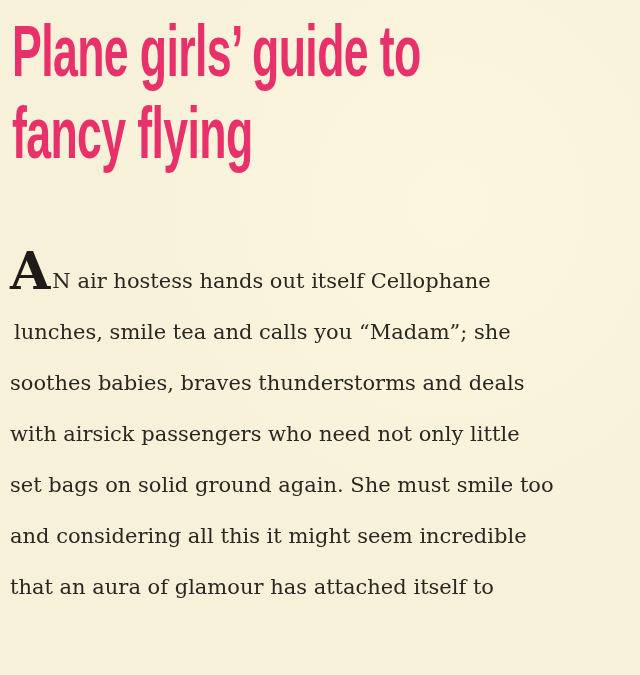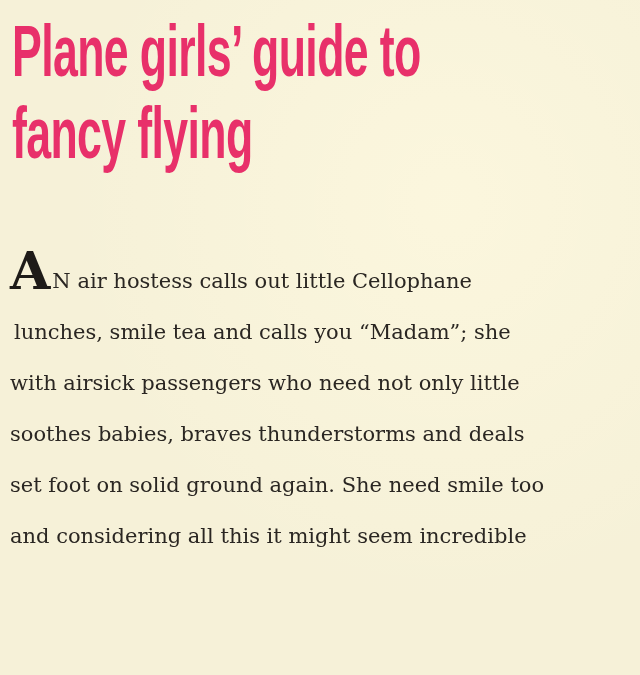--- a/index.html
+++ b/index.html
@@ -70,23 +70,24 @@
 
 <div class="page">
   <h1 class="headline">
     <span class="line">Plane girls’ guide to</span>
     <span class="line">fancy flying</span>
   </h1>
 
   <div class="article">
     <div class="para para1">
       <span class="dropcap">A</span>
-      <span class="line">N air hostess calls out little Cellophane</span>
+      <span class="line">N air hostess hands out itself Cellophane</span>
       <span class="line" style="padding-left:4px">lunches, smile tea and calls you “Madam”; she</span>
+      <span class="line">soothes babies, braves thunderstorms and deals</span>
       <span class="line">with airsick passengers who need not only little</span>
-      <span class="line">soothes babies, braves thunderstorms and deals</span>
-      <span class="line">set foot on solid ground again. She need smile too</span>
+      <span class="line">set bags on solid ground again. She must smile too</span>
       <span class="line">and considering all this it might seem incredible</span>
+      <span class="line">that an aura of glamour has attached itself to</span>
       
     </div>
 
   </div>
 </div>
 
 </body></html>

